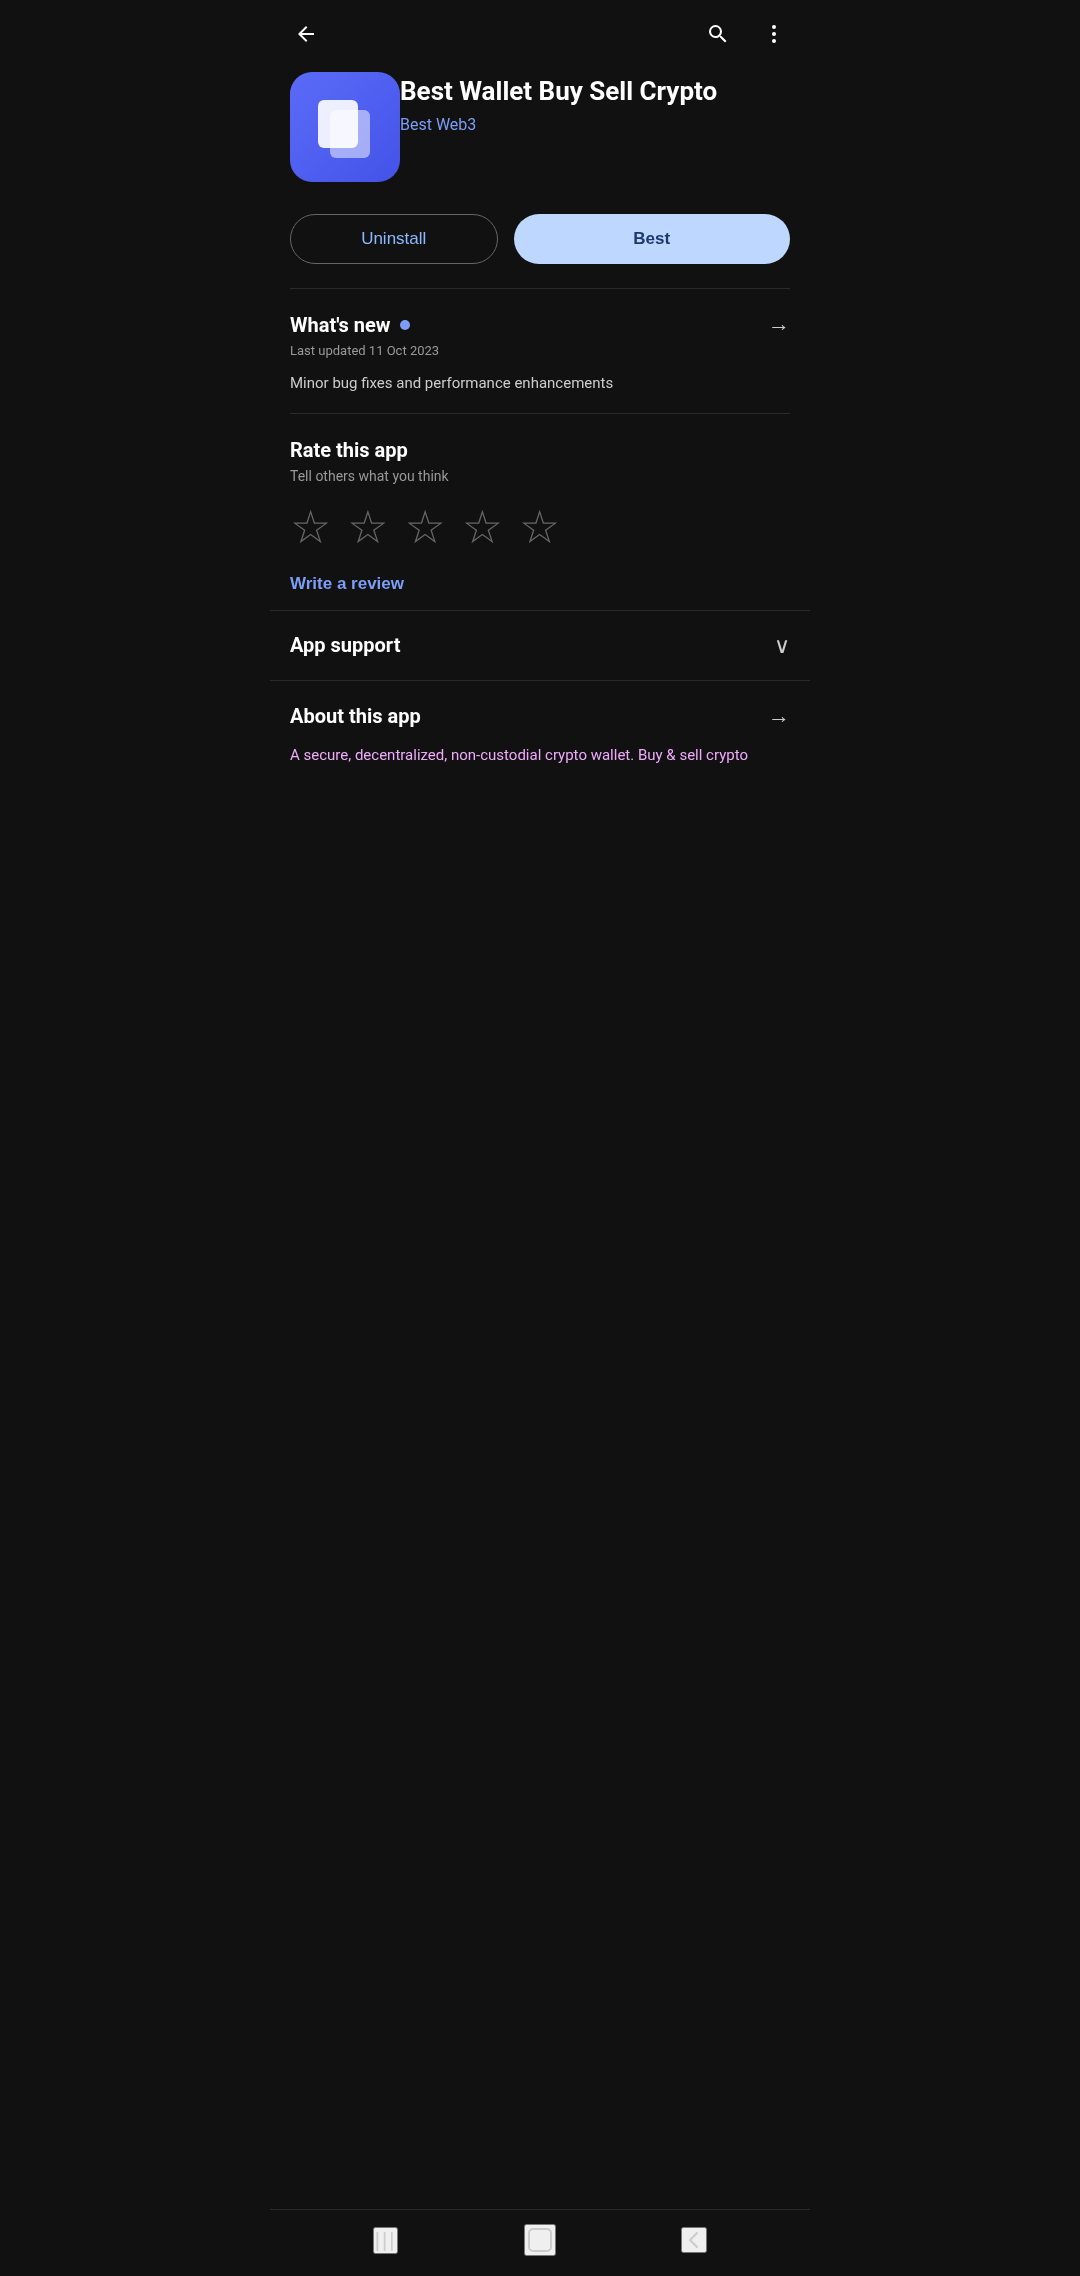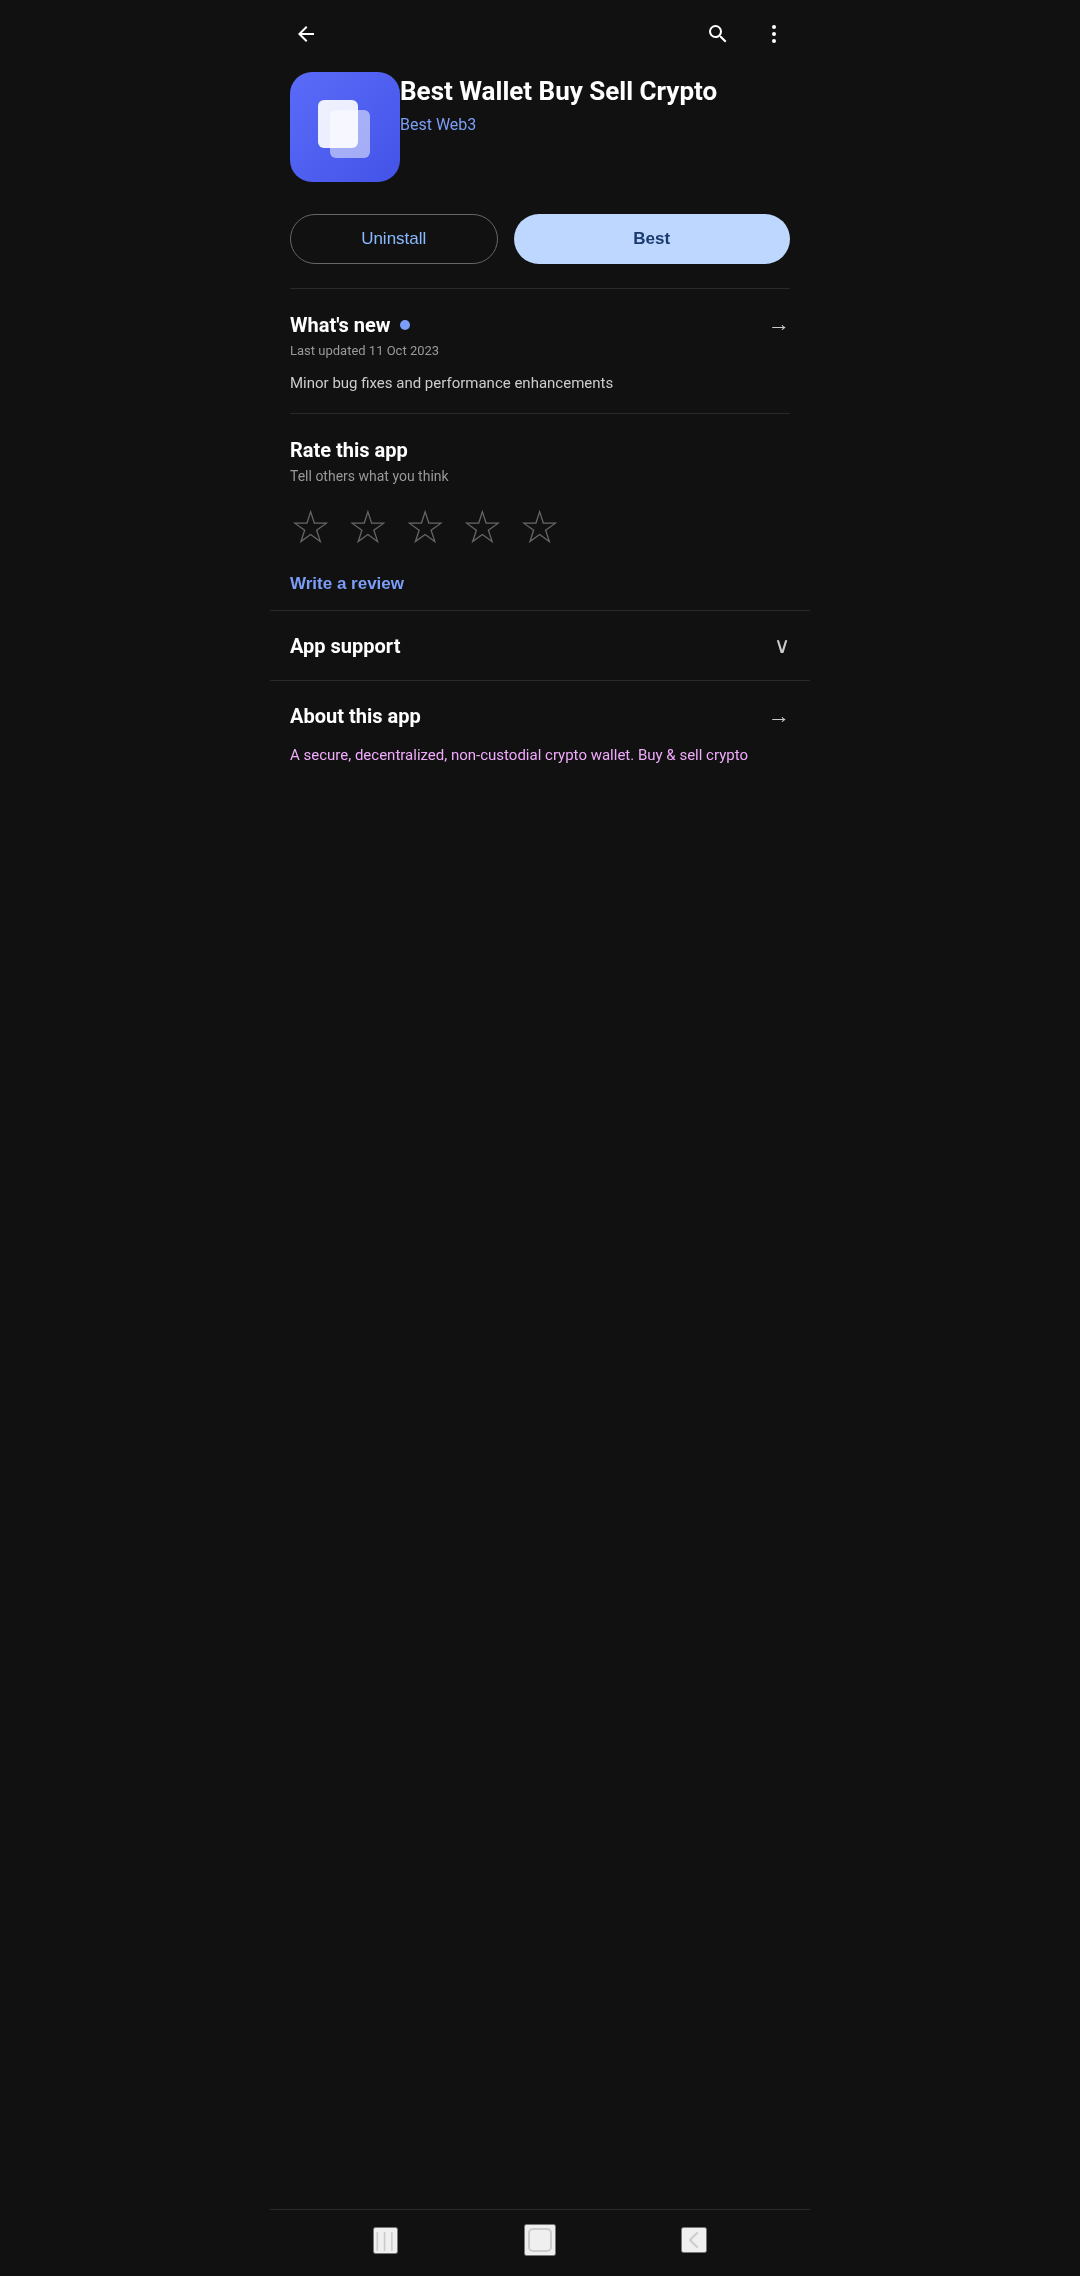--- a/index.html
+++ b/index.html
@@ -222,21 +222,21 @@
     }
 
     
     .app-support-section {
       padding: 22px 20px;
       border-top: 1px solid #2a2a2a;
     }
 
     .app-support-header {
       display: flex;
-      align-items: flex-end;
+      align-items: center;
       justify-content: space-between;
       cursor: pointer;
     }
 
     .app-support-title {
       font-size: 20px;
       font-weight: 700;
       color: #ffffff;
     }
 

